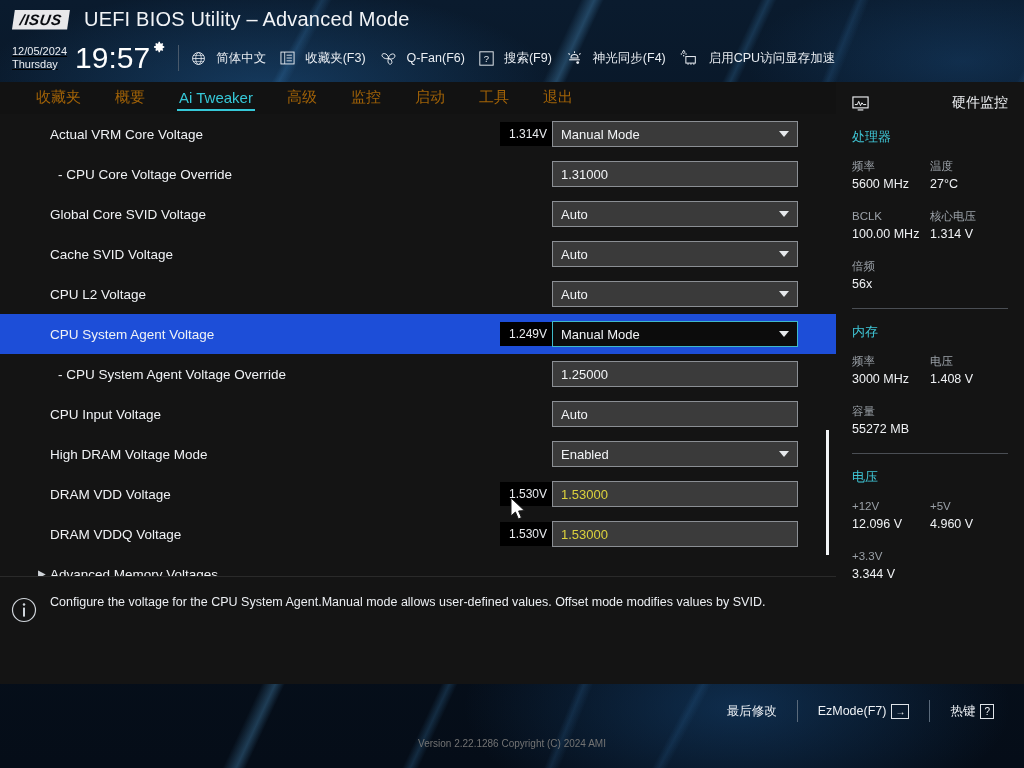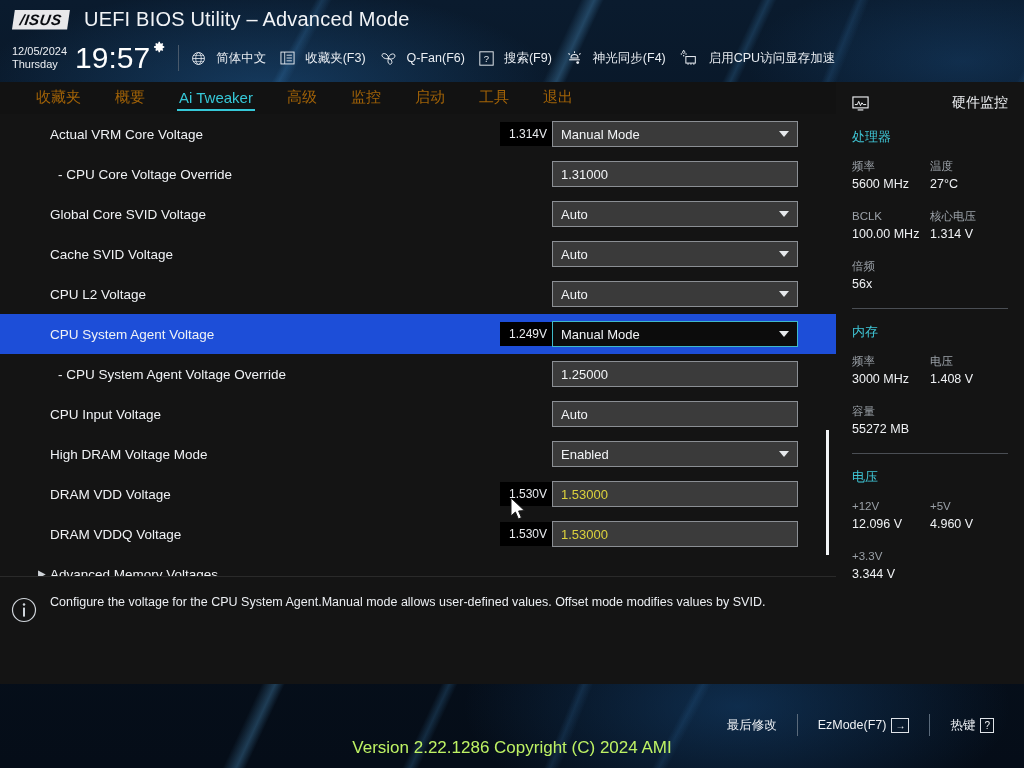--- a/index.html
+++ b/index.html
@@ -37,21 +37,21 @@
     clip-path: polygon(5% 0, 100% 0, 95% 100%, 0% 100%);
   }
   .asus-logo span {
     font-family: "Liberation Sans", sans-serif;
     font-size: 15px; font-weight: bold; font-style: italic;
     color: #0a0c10; letter-spacing: .5px; transform: skewX(-8deg);
   }
   .app-title { font-size: 20px; color: #f2f4f7; letter-spacing: .2px; }
 
   .info-row { position: absolute; left: 12px; top: 38px; display: flex; align-items: center; height: 40px; }
-  .datetime { display: flex; flex-direction: column; justify-content: center; line-height: 1.15; margin-right: 8px; }
+  .datetime { display: flex; flex-direction: column; justify-content: center; line-height: 1.15; margin-right: 8px; text-decoration: underline; }
   .dt-date { font-size: 11px; color: #eceff3; }
   .dt-day  { font-size: 11px; color: #eceff3; }
   .clock { font-size: 30px; color: #ffffff; letter-spacing: 0px; line-height: 1; }
   .gear-ic { width: 14px; height: 14px; margin-left: 2px; align-self: flex-start; margin-top: 2px; }
   .vdiv { width: 1px; height: 26px; background: #49596b; margin: 0 12px; }
 
   .hitem { display: flex; align-items: center; gap: 10px; margin-right: 14px; color: #e9edf2; font-size: 12.5px; white-space: nowrap; }
   .hitem svg { display: block; }
 
   
@@ -129,34 +129,34 @@
   .sec-head { font-size: 13px; color: #3fc6d6; margin-bottom: 12px; }
   .pair-grid { display: flex; margin-bottom: 14px; }
   .pair { width: 84px; }
   .pair .k { font-size: 11.5px; color: #9ba1a8; line-height: 1.5; }
   .pair .v { font-size: 12.5px; color: #f0f2f5; line-height: 1.5; }
   .hr { height: 1px; background: #4a4e54; margin: 6px 0 14px 0; }
 
   
   .footer { position: absolute; left: 0; top: 684px; width: 1024px; height: 84px; overflow: hidden; }
   .foot-items {
-    position: absolute; right: 14px; top: 30px; display: flex; gap: 4px;
+    position: absolute; right: 14px; top: 16px; display: flex; gap: 4px;
   }
   .fitem {
     display: flex; align-items: center; gap: 5px; color: #eef1f5; font-size: 12.5px;
     padding: 0 16px; white-space: nowrap;
   }
   .fdiv { width: 1px; height: 22px; background: #5a6a7b; }
   .key-box {
     border: 1px solid #dfe3e8; font-size: 10px; color: #eef1f5;
     padding: 0 3px; line-height: 13px; height: 15px; display: inline-block;
   }
   .version {
     position: absolute; left: 0; top: 738px; width: 1024px; text-align: center;
-    font-size: 17px; color: #bef264;
+    font-size: 10px; color: #737373;
   }
 </style>
 </head>
 <body>
 
 <div id="app">
   <div class="bg-tex"></div>
 
   <div class="header">
     <div class="title-row">

